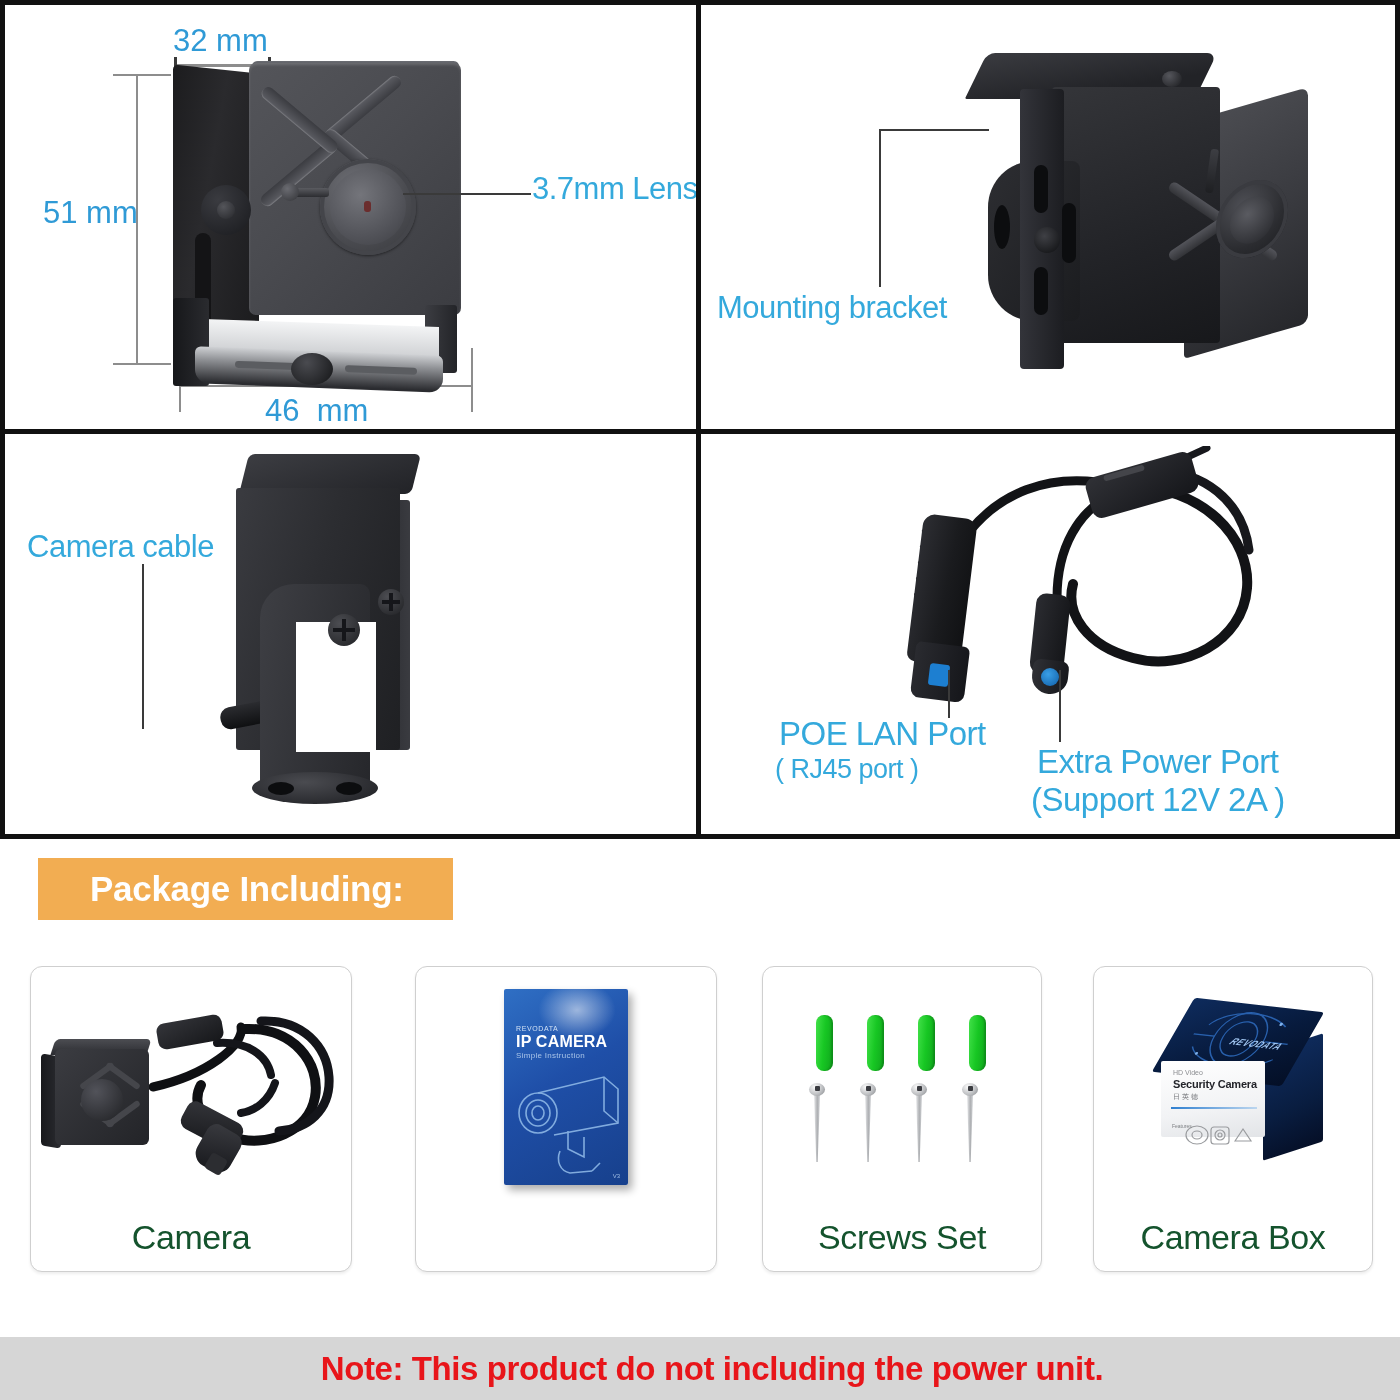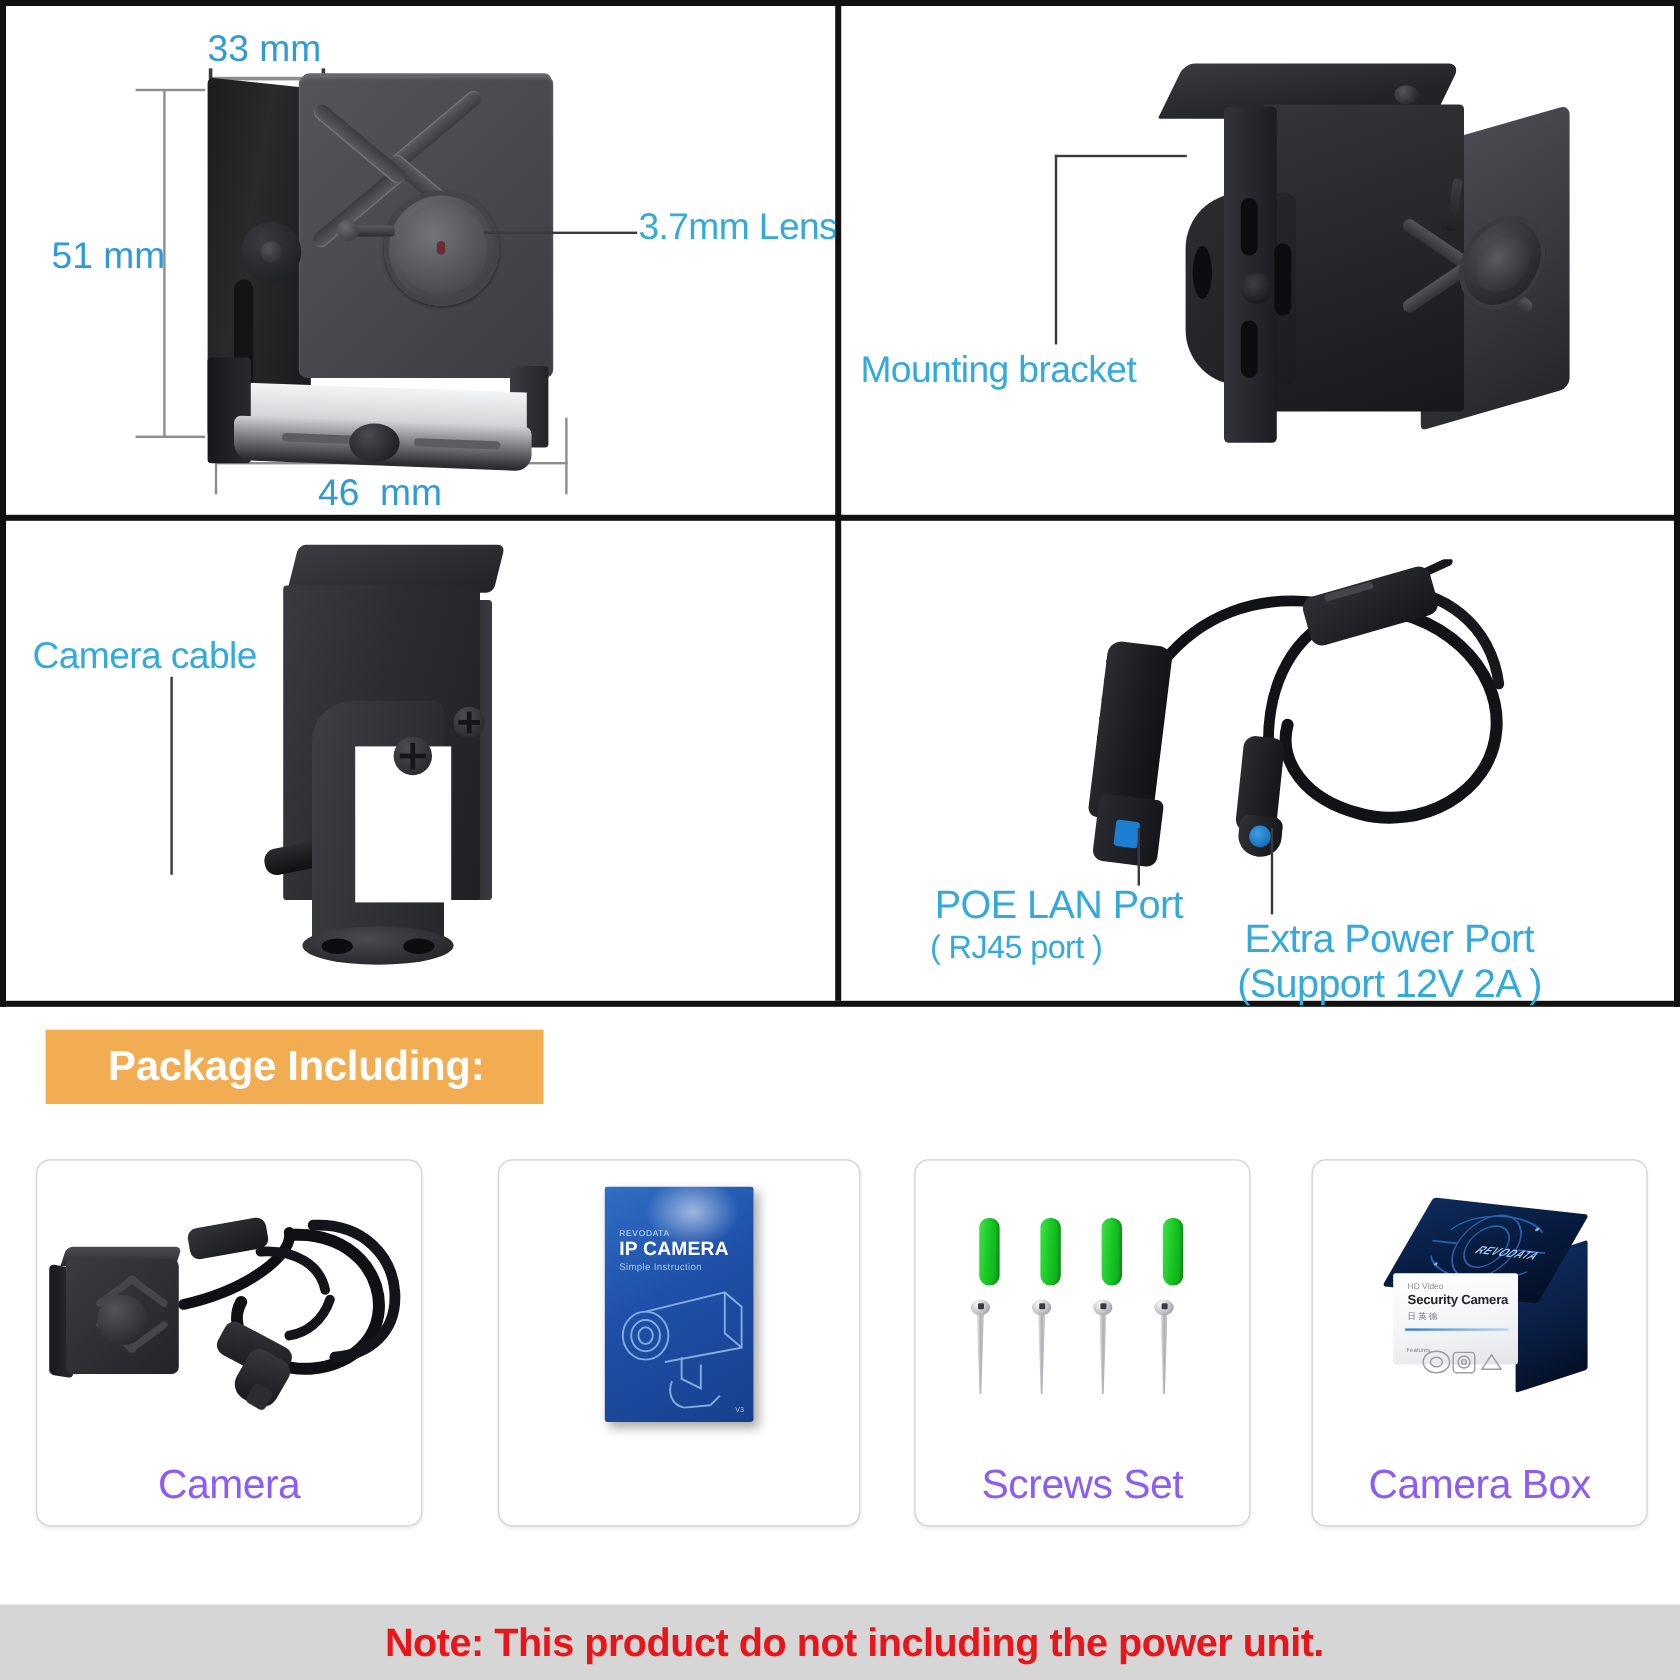--- a/index.html
+++ b/index.html
@@ -22,21 +22,21 @@
   .fb-right  { left: 1395px; top: 0; width: 5px;  height: 839px; }
   .fb-vmid   { left: 696px;  top: 0; width: 5px;  height: 834px; }
   .fb-h1     { left: 0;   top: 429px; width: 1400px; height: 5px; }
   .fb-h2     { left: 0;   top: 834px; width: 1400px; height: 5px; }
 
   
   .panel { position: absolute; overflow: hidden; }
   #panel-dimensions { left: 5px;   top: 5px;   width: 691px; height: 424px; }
   #panel-bracket    { left: 701px; top: 5px;   width: 694px; height: 424px; }
   #panel-cable      { left: 5px;   top: 434px; width: 691px; height: 400px; }
-  #panel-ports      { left: 701px; top: 446px; width: 694px; height: 465px; text-align: right; }
+  #panel-ports      { left: 701px; top: 426px; width: 694px; height: 465px; text-align: right; }
 
   
   .blue-label {
     position: absolute;
     font-family: "Liberation Sans", sans-serif;
     color: #34a9dc;
     white-space: pre;
     line-height: 1.12;
     letter-spacing: -0.5px;
   }
@@ -345,21 +345,21 @@
     overflow: hidden;
   }
   #pkg-card-0 { left: 30px;   width: 322px; }
   #pkg-card-1 { left: 415px;  width: 302px; }
   #pkg-card-2 { left: 762px;  width: 280px; }
   #pkg-card-3 { left: 1093px; width: 280px; }
 
   .pkg-card .art { position: absolute; left: 0; top: 4px; width: 100%; height: 236px; }
   .pkg-card .cap {
     position: absolute; left: 0; bottom: 14px; width: 100%;
-    text-align: center; font-size: 34px; color: #8b5cf6;
+    text-align: center; font-size: 34px; color: #14532d;
     letter-spacing: -0.4px; white-space: pre;
   }
 
   
   .pc-cam-body {
     position: absolute; left: 24px; top: 78px; width: 94px; height: 96px;
     background: linear-gradient(135deg,#3b3c41,#232428);
     border-radius: 6px;
   }
   .pc-cam-side {
@@ -497,21 +497,21 @@
 
   <div class="frame-border fb-top"></div>
   <div class="frame-border fb-left"></div>
   <div class="frame-border fb-right"></div>
   <div class="frame-border fb-vmid"></div>
   <div class="frame-border fb-h1"></div>
   <div class="frame-border fb-h2"></div>
 
   <div class="panel" id="panel-dimensions">
 
-    <div class="dim-label" style="left:168px; top:18px;">33 mm</div>
+    <div class="dim-label" style="left:168px; top:18px;">32 mm</div>
     <div class="dline" style="left:170px; top:59px; width:96px; height:3px;"></div>
     <div class="dtick" style="left:169px; top:52px; width:3px; height:17px;"></div>
     <div class="dtick" style="left:263px; top:52px; width:3px; height:17px;"></div>
 
     <div class="dim-label" style="left:38px; top:190px;">51 mm</div>
     <div class="dline" style="left:131px; top:70px; width:2px; height:290px;"></div>
     <div class="dline" style="left:108px; top:69px; width:58px; height:2px;"></div>
     <div class="dline" style="left:108px; top:358px; width:58px; height:2px;"></div>
 
     <div class="dim-label" style="left:260px; top:388px;">46  mm</div>

